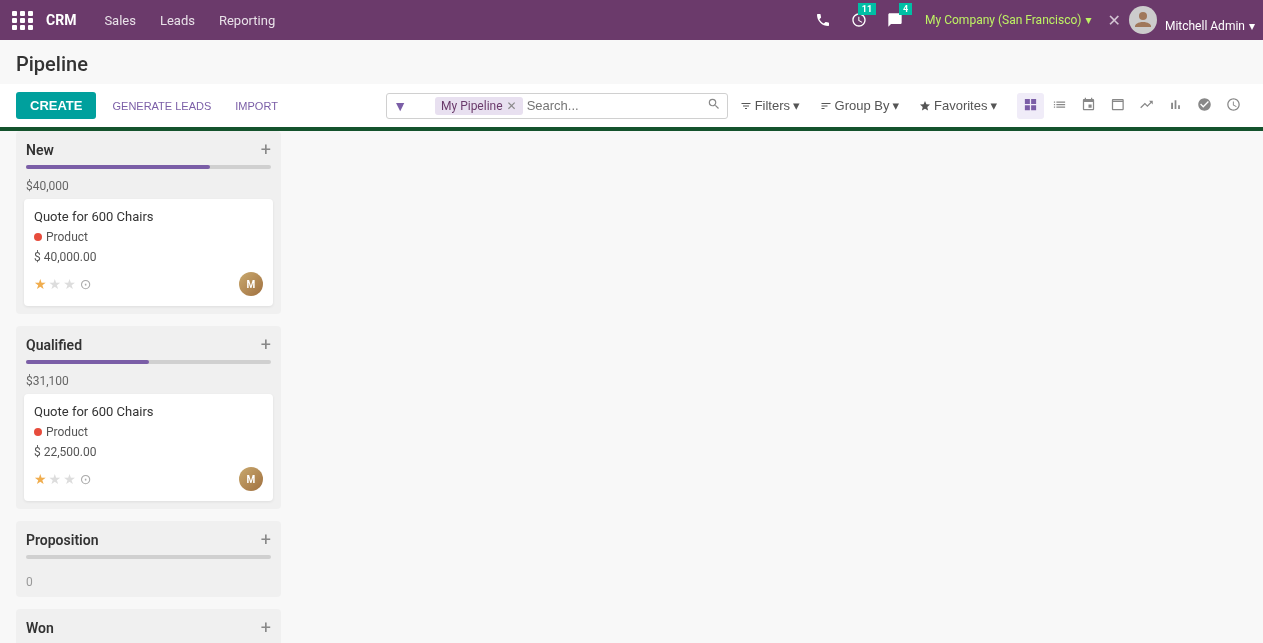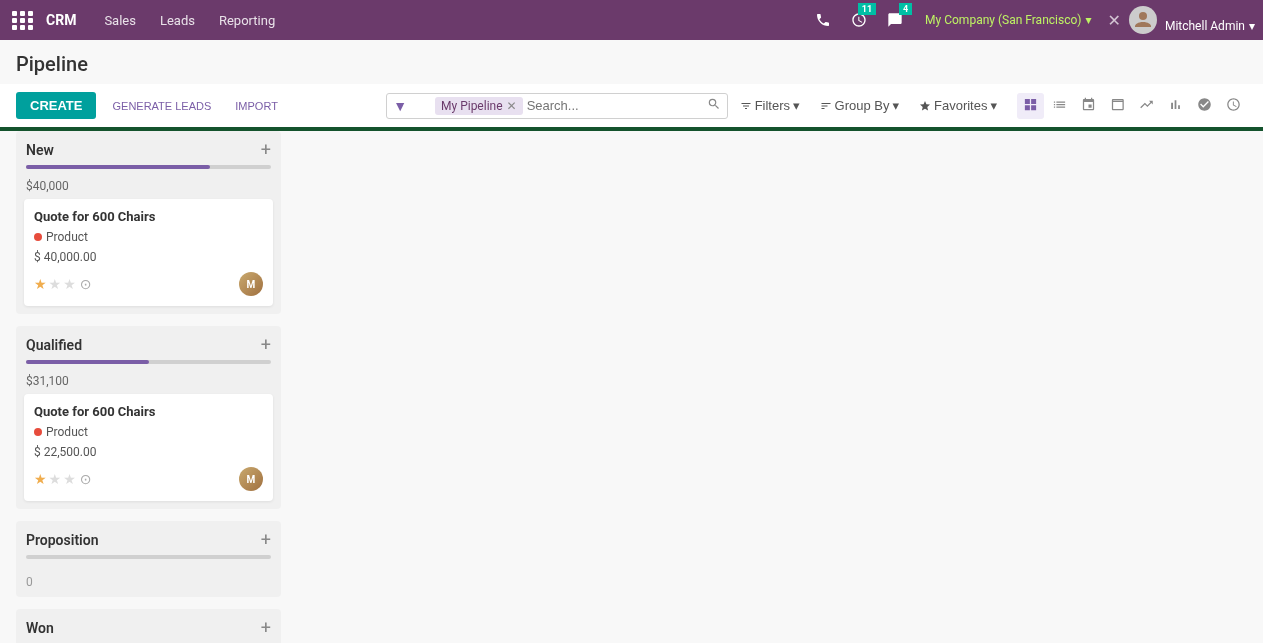--- a/index.html
+++ b/index.html
@@ -97,21 +97,21 @@
 
     
     .kanban-card {
       background: white;
       border-radius: 4px;
       margin: 0 8px 8px;
       padding: 10px;
       box-shadow: 0 1px 3px rgba(0,0,0,0.08);
       cursor: pointer;
     }
-    .card-title { font-size: 13px; font-weight: 700; color: #333; margin-bottom: 6px; }
+    .card-title { font-size: 13px; font-weight: 400; color: #333; margin-bottom: 6px; }
     .card-tag { display: flex; align-items: center; gap: 4px; font-size: 12px; color: #555; margin-bottom: 6px; }
     .tag-dot { width: 8px; height: 8px; border-radius: 50%; background: #e74c3c; flex-shrink: 0; }
     .card-amount { font-size: 12px; color: #555; margin-bottom: 8px; }
     .card-footer { display: flex; align-items: center; justify-content: space-between; }
     .star-rating { display: flex; gap: 2px; }
     .star { font-size: 14px; color: #ddd; cursor: pointer; }
     .star.filled { color: #f0ad4e; }
     .card-actions { display: flex; gap: 4px; align-items: center; }
     .activity-btn { color: #aaa; cursor: pointer; font-size: 14px; }
 

